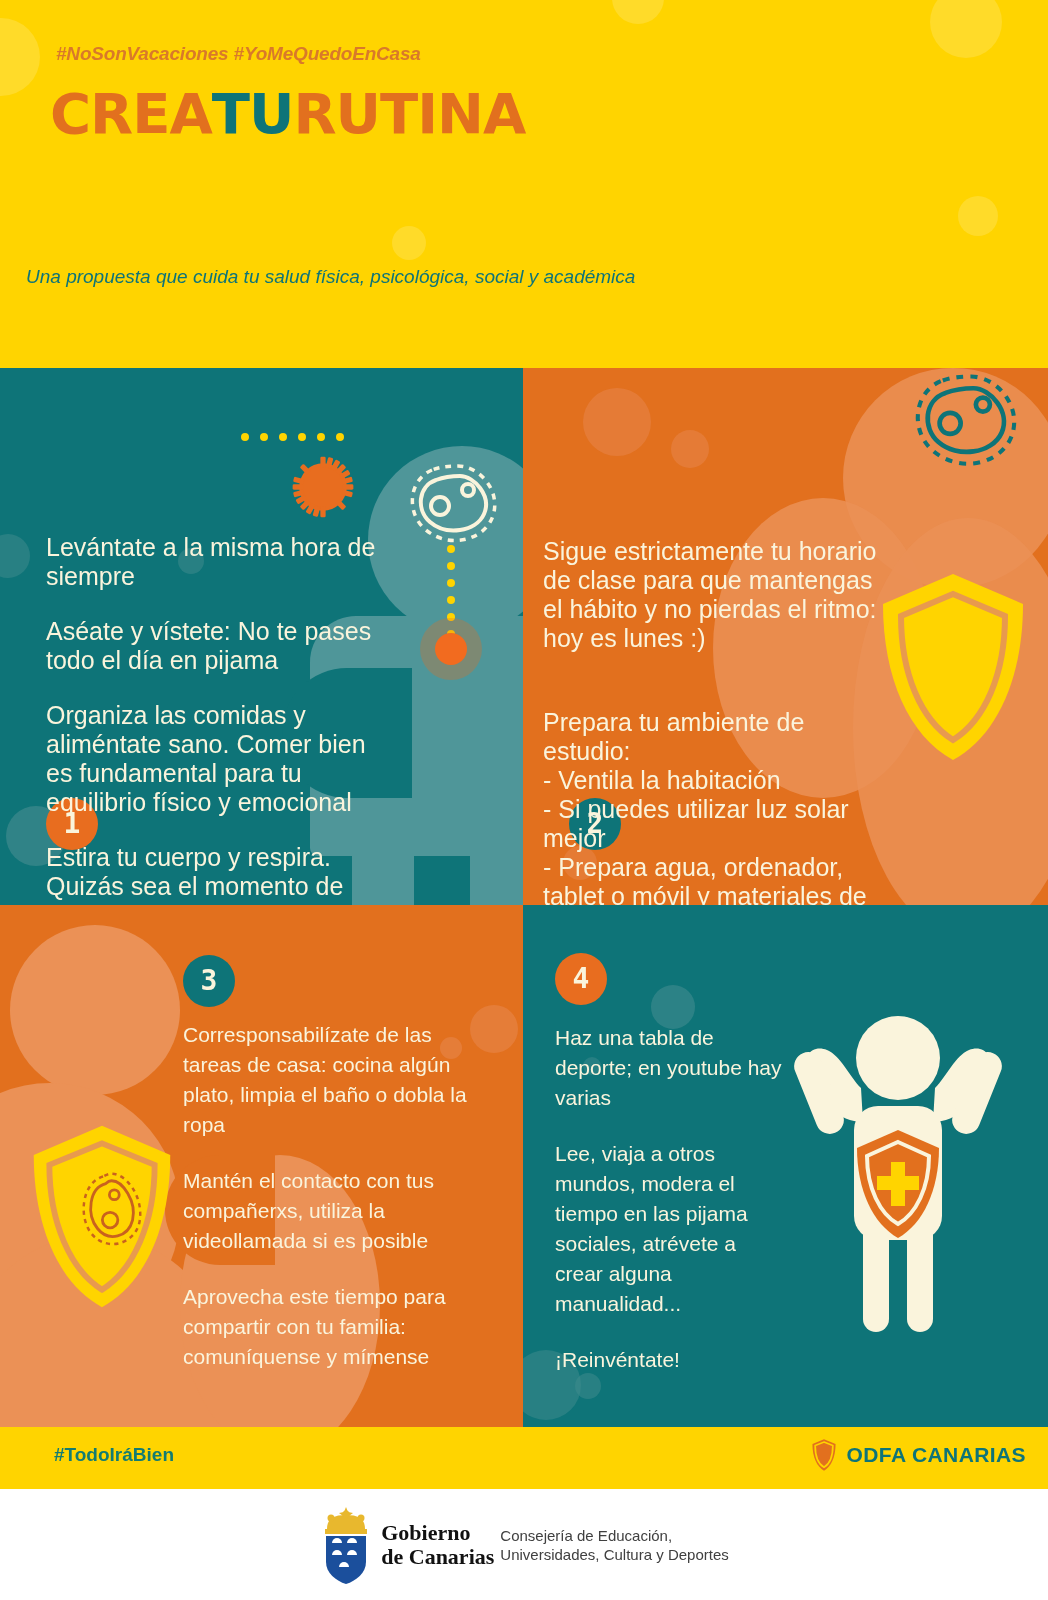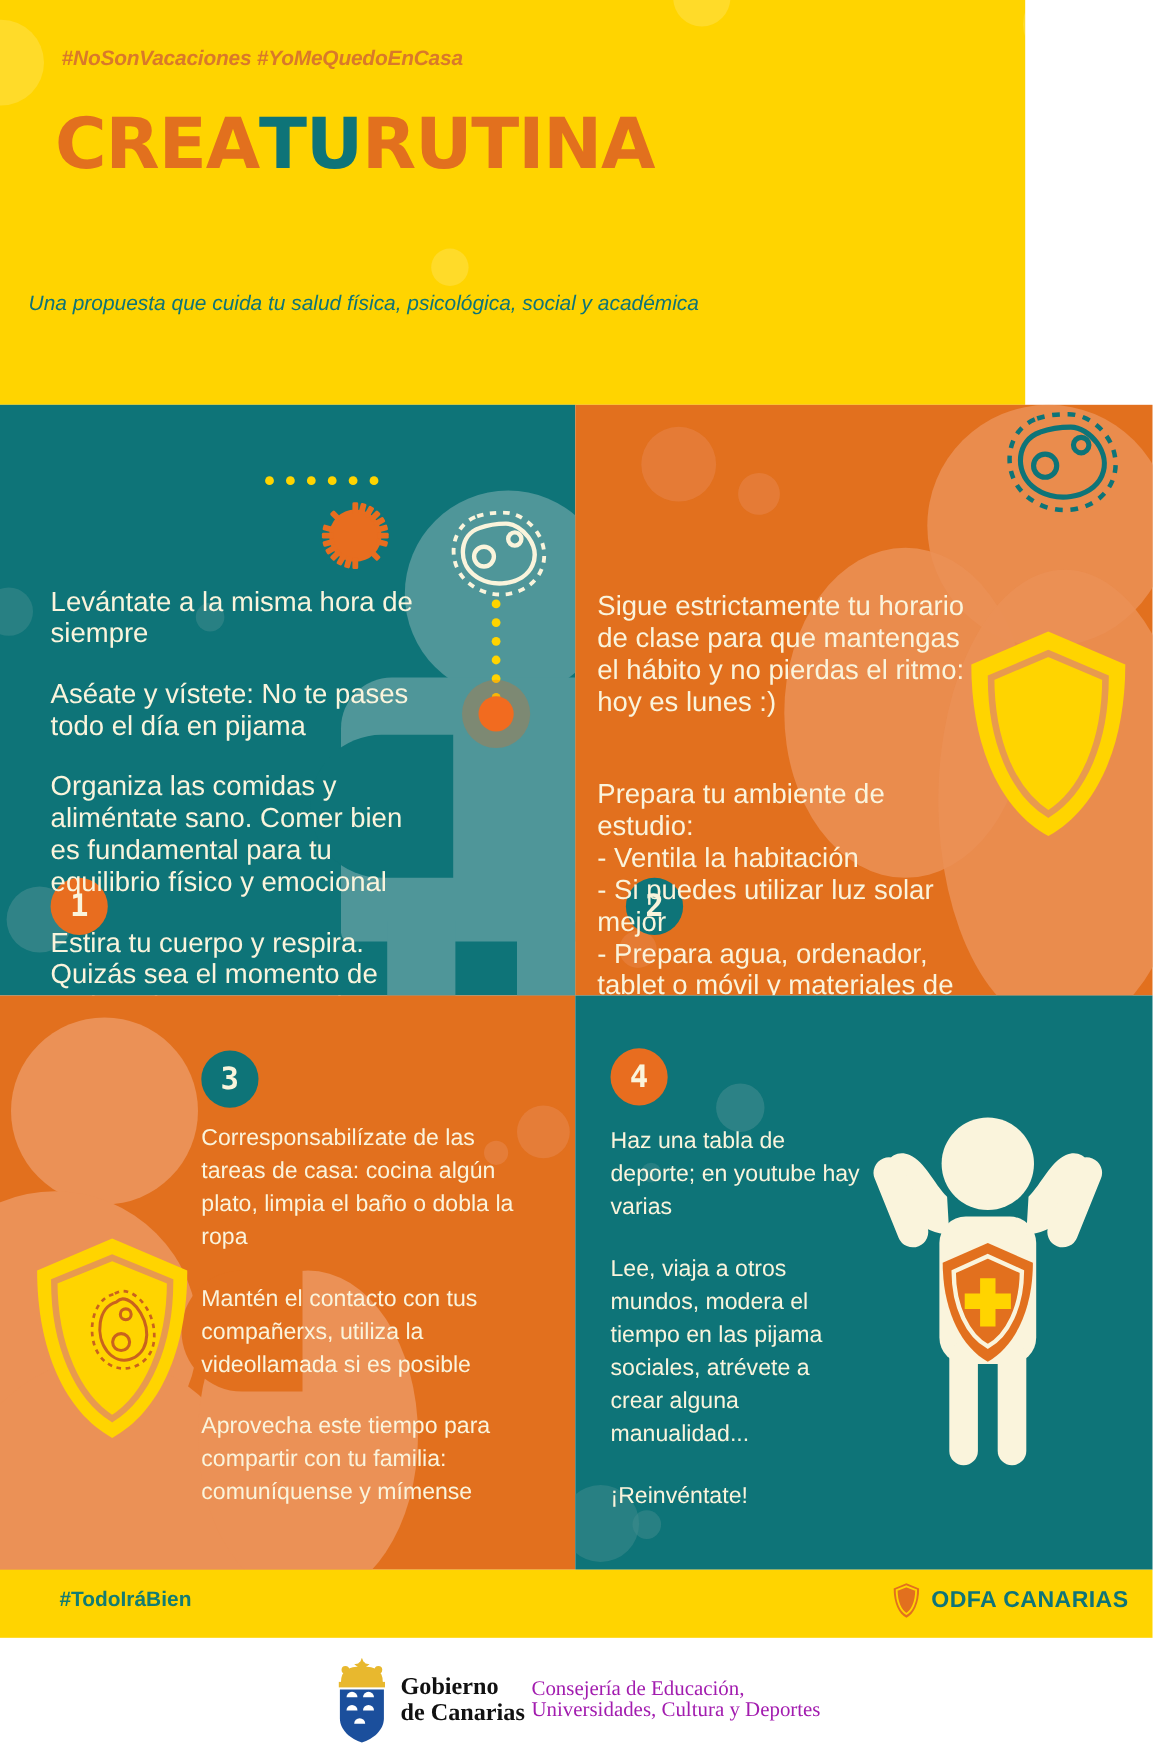--- a/index.html
+++ b/index.html
@@ -1,24 +1,24 @@
 <!DOCTYPE html>
 <html><head>
 <meta charset="utf-8">
 <style>
   html,body{margin:0;padding:0;background:#ffffff;}
   body{font-family:"Liberation Sans", sans-serif;}
   #poster{position:relative;width:1048px;height:1600px;overflow:hidden;background:#ffffff;}
 
   
-  .header{position:absolute;left:0;top:0;width:932px;height:368px;background:#FFD400;overflow:hidden;}
+  .header{position:absolute;left:0;top:0;width:1048px;height:368px;background:#FFD400;overflow:hidden;}
   .hdr-bubble{position:absolute;border-radius:50%;background:rgba(255,255,255,0.16);}
   .hashtags{position:absolute;left:56px;top:43px;font-size:19px;font-style:italic;font-weight:bold;
     color:#D9792A;letter-spacing:-0.2px;white-space:nowrap;font-stretch:condensed;}
-  .bigtitle{position:absolute;left:50px;top:90px;font-size:64px;font-weight:bold;line-height:84px;
+  .bigtitle{position:absolute;left:50px;top:72px;font-size:56px;font-weight:bold;line-height:84px;
     letter-spacing:-1px;white-space:nowrap;}
   .bigtitle span{display:inline-block;}
   .t-orange{color:#E2701E;}
   .t-teal{color:#0E7478;}
   .subtitle{position:absolute;left:26px;top:266px;font-size:19px;font-style:italic;color:#0E7478;
     font-weight:normal;white-space:nowrap;}
 
   
   .panel{position:absolute;overflow:hidden;}
   #p1{left:0;top:368px;width:523px;height:537px;background:#0E7478;}
@@ -53,21 +53,21 @@
     white-space:nowrap;font-style:normal;}
   .odfa{position:absolute;right:22px;top:1438px;display:flex;align-items:center;gap:9px;}
   .odfa-label{font-size:21px;font-weight:bold;color:#0E7478;letter-spacing:0.4px;white-space:nowrap;}
 
   
   .govfoot{position:absolute;left:0;top:1489px;width:1048px;height:111px;background:#ffffff;
     display:flex;align-items:center;justify-content:center;gap:6px;}
   .gov-left{display:flex;align-items:center;gap:8px;}
   .gov-words{font-family:"Liberation Serif", serif;font-weight:bold;font-size:22px;color:#111;
     line-height:24px;white-space:nowrap;}
-  .gov-sub{font-family:Liberation Serif, serif;font-size:19px;color:#a21caf;line-height:19px;
+  .gov-sub{font-family:Liberation Sans, sans-serif;font-size:15px;color:#404040;line-height:19px;
     white-space:nowrap;}
 </style>
 </head>
 <body>
 
 <div id="poster">
 
   <div class="header">
     <div class="hdr-bubble" style="left:-38px;top:18px;width:78px;height:78px;"></div>
     <div class="hdr-bubble" style="left:612px;top:-28px;width:52px;height:52px;"></div>

